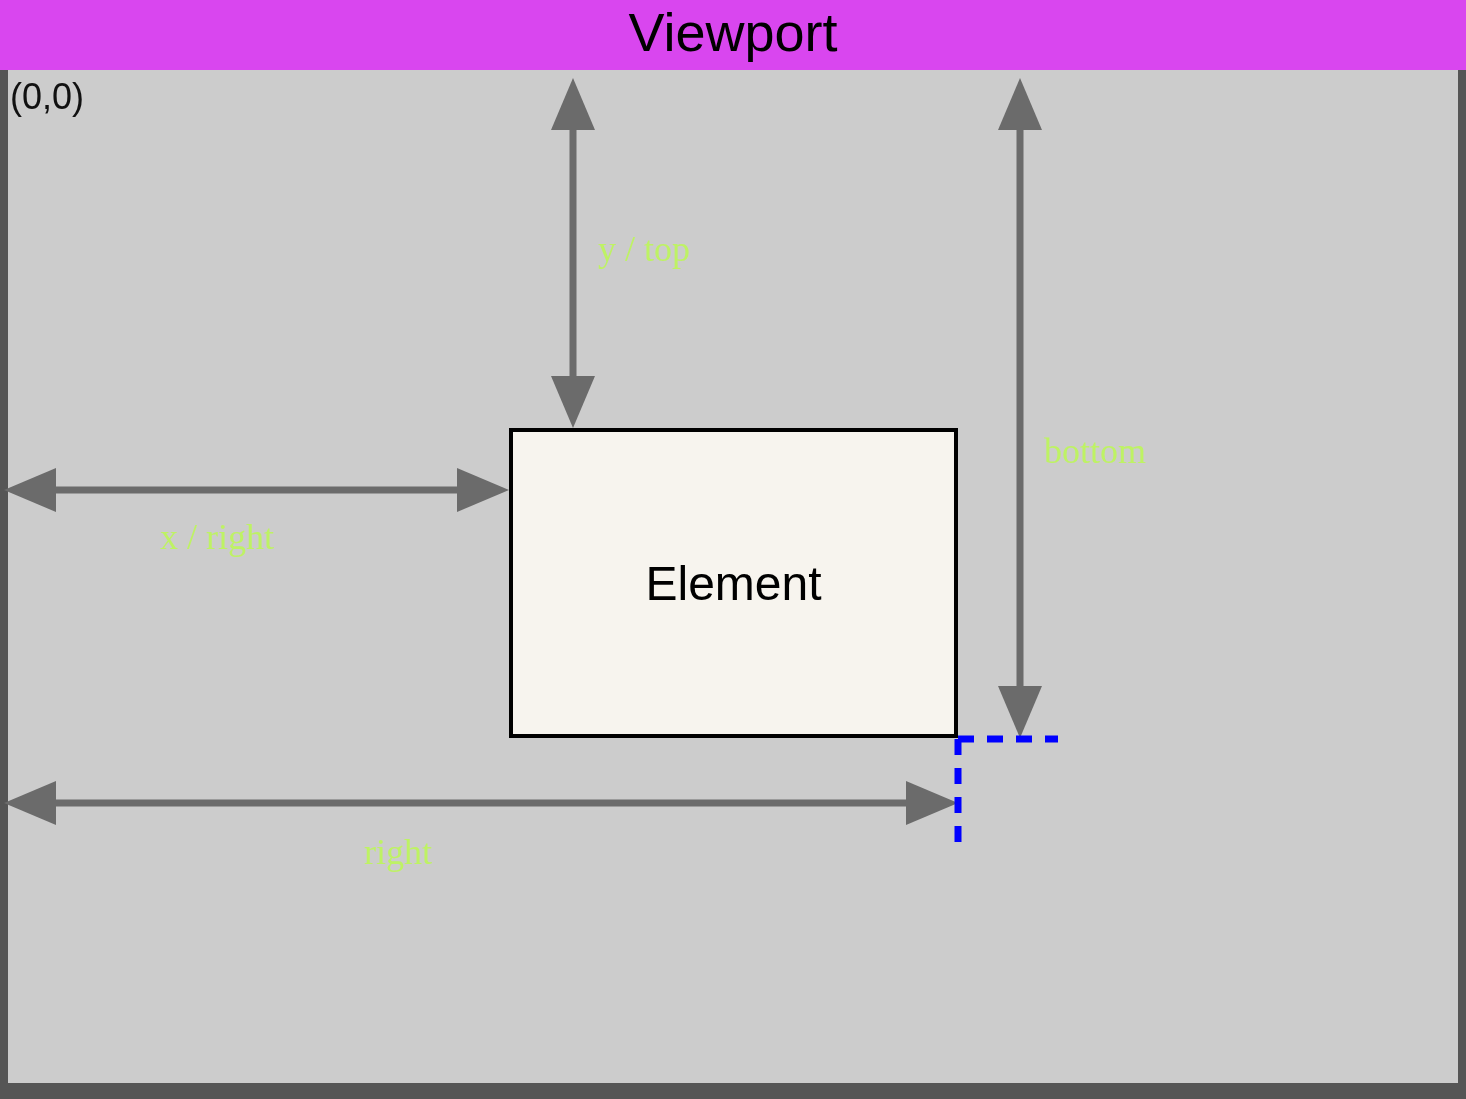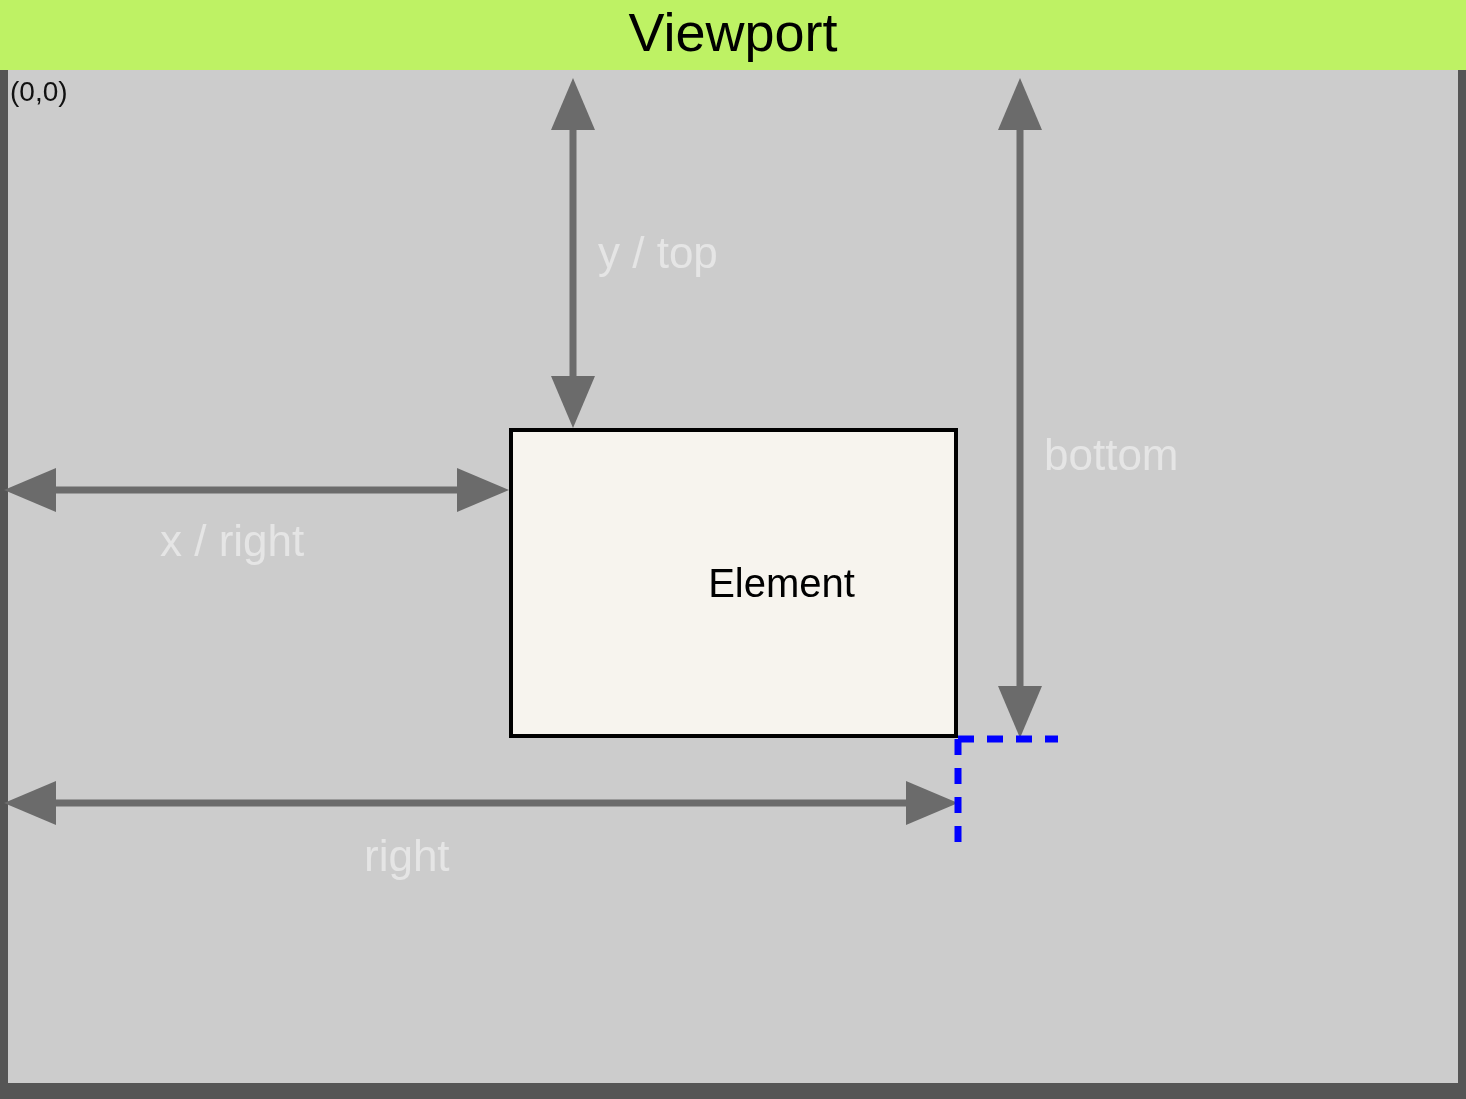--- a/index.html
+++ b/index.html
@@ -17,21 +17,21 @@
     overflow: hidden;
     background: #555555;
   }
   
   #header {
     position: absolute;
     left: 0;
     top: 0;
     width: 1466px;
     height: 70px;
-    background: #bef264;
+    background: #d946ef;
   }
   #header-title {
     position: absolute;
     left: 0;
     top: 0;
     width: 1466px;
     height: 70px;
     line-height: 64px;
     text-align: center;
     font-family: "Liberation Sans", sans-serif;
@@ -47,21 +47,21 @@
     top: 70px;
     width: 1450px;
     height: 1013px;
     background: #cccccc;
   }
   #origin-label {
     position: absolute;
     left: 10px;
     top: 76px;
     font-family: "Liberation Sans", sans-serif;
-    font-size: 28px;
+    font-size: 36px;
     color: #111111;
     white-space: nowrap;
   }
   
   #element-box {
     position: absolute;
     left: 509px;
     top: 428px;
     width: 449px;
     height: 310px;
@@ -73,24 +73,23 @@
   #element-label {
     position: absolute;
     left: 0;
     top: 0;
     width: 100%;
     height: 100%;
     display: flex;
     align-items: center;
     justify-content: center;
     font-family: "Liberation Sans", sans-serif;
-    font-size: 40px;
+    font-size: 48px;
     color: #000000;
     white-space: nowrap;
-    padding-left: 48px;
   }
   
   #arrows {
     position: absolute;
     left: 0;
     top: 0;
     width: 1466px;
     height: 1099px;
     z-index: 4;
     pointer-events: none;
@@ -101,23 +100,23 @@
     left: 0;
     top: 0;
     width: 1466px;
     height: 1099px;
     z-index: 7;
     pointer-events: none;
   }
   
   .mlabel {
     position: absolute;
-    font-family: Liberation Sans, sans-serif;
-    font-size: 44px;
-    color: #e5e5e5;
+    font-family: Liberation Serif, serif;
+    font-size: 36px;
+    color: #bef264;
     white-space: nowrap;
     z-index: 8;
   }
   #label-y-top   { left: 598px; top: 228px; }
   #label-x-left  { left: 160px; top: 516px; }
   #label-bottom  { left: 1044px; top: 383px; margin-top: 47px; }
   #label-right   { left: 364px; top: 831px; }
 </style>
 </head>
 <body>

